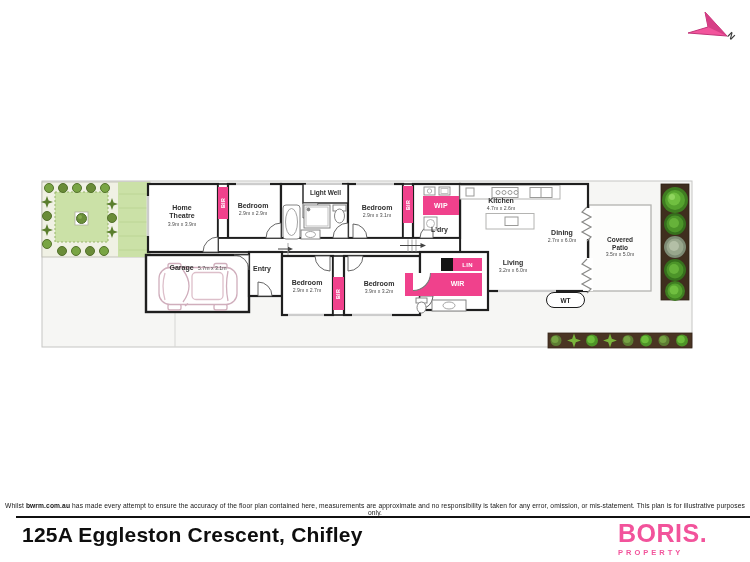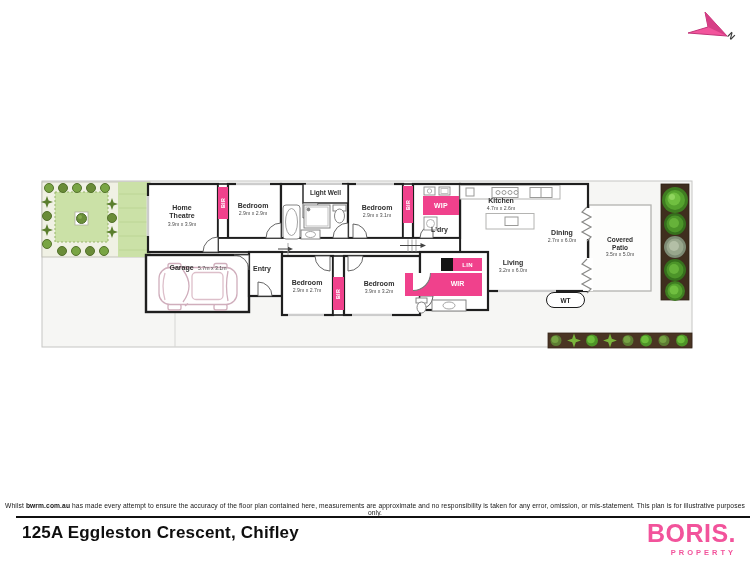--- a/index.html
+++ b/index.html
@@ -22,23 +22,23 @@
            color:#fff;font-weight:bold;font-size:7px;}
   .wt-box{position:absolute;background:#fff;border:1.6px solid #1c1c1c;border-radius:8px;
           display:flex;align-items:center;justify-content:center;}
   .wt-box span{font-size:6.5px;font-weight:bold;color:#222;}
   .north-n{position:absolute;left:728px;top:31px;font-size:9px;font-weight:bold;color:#3a3a3a;
            transform:rotate(45deg);}
   .disclaimer{position:absolute;left:0;right:0;top:502px;text-align:center;font-size:6.7px;
            color:#161616;letter-spacing:.1px;}
   .disclaimer b{font-weight:bold;}
   .divider{position:absolute;left:16px;top:516px;width:734px;height:1.6px;background:#101010;}
-  .address{position:absolute;left:22px;top:523px;font-size:17px;font-weight:bold;color:#0e0e0e;
+  .address{position:absolute;left:22px;top:523px;font-size:21px;font-weight:bold;color:#0e0e0e;
            letter-spacing:.2px;}
-  .brand{position:absolute;right:14px;top:521px;width:118px;text-align:right;color:#F2539B;}
+  .brand{position:absolute;right:14px;top:521px;width:118px;text-align:left;color:#F2539B;}
   .brand .brand-name{display:block;font-size:25px;font-weight:800;line-height:1;letter-spacing:.5px;}
   .brand .brand-tag{display:block;font-size:7.5px;letter-spacing:3px;margin-top:2px;font-weight:bold;}
 </style>
 </head>
 <body>
 
 <div class="screen">
 
   <svg width="750" height="562" viewBox="0 0 750 562">
     <defs>

